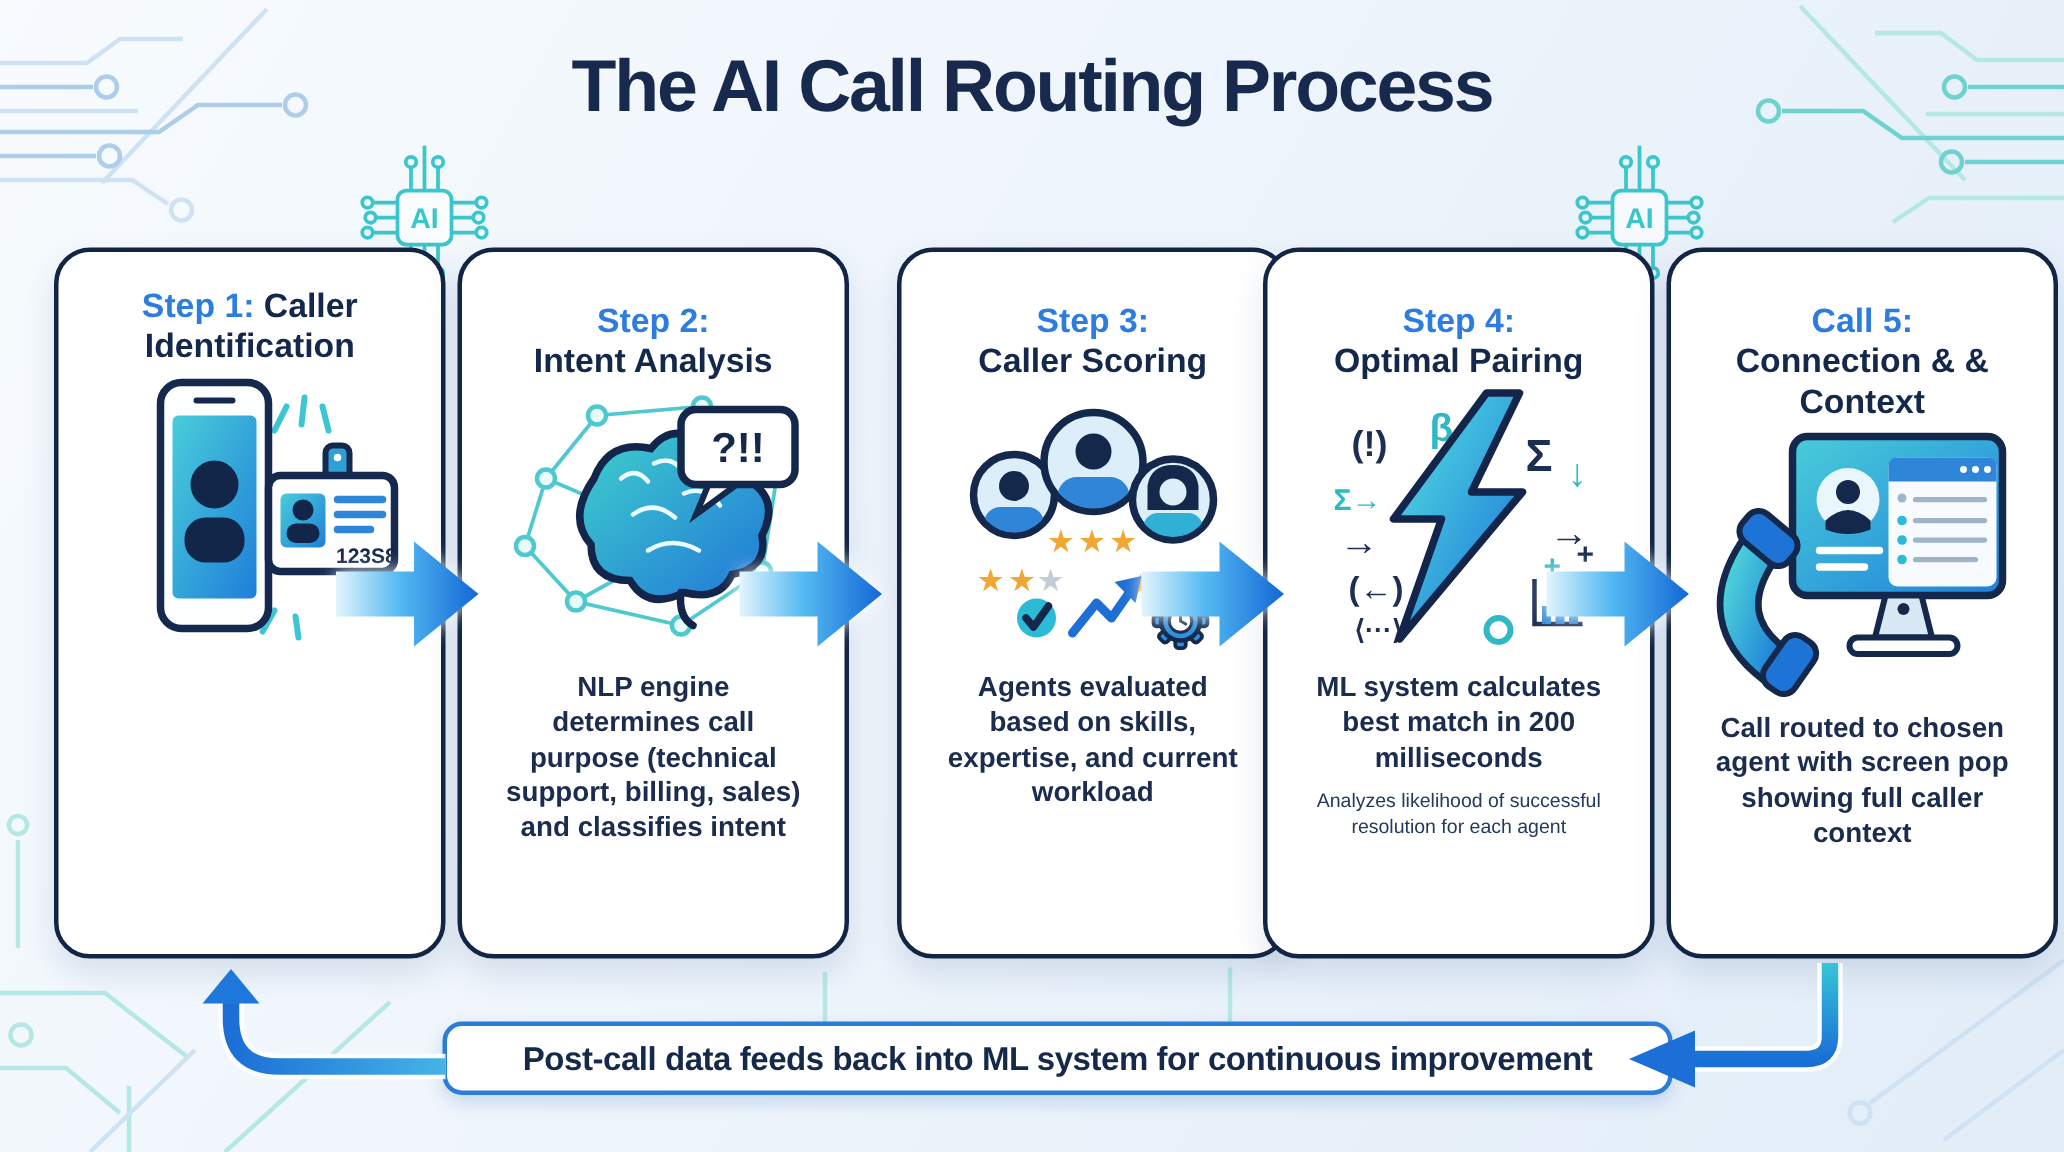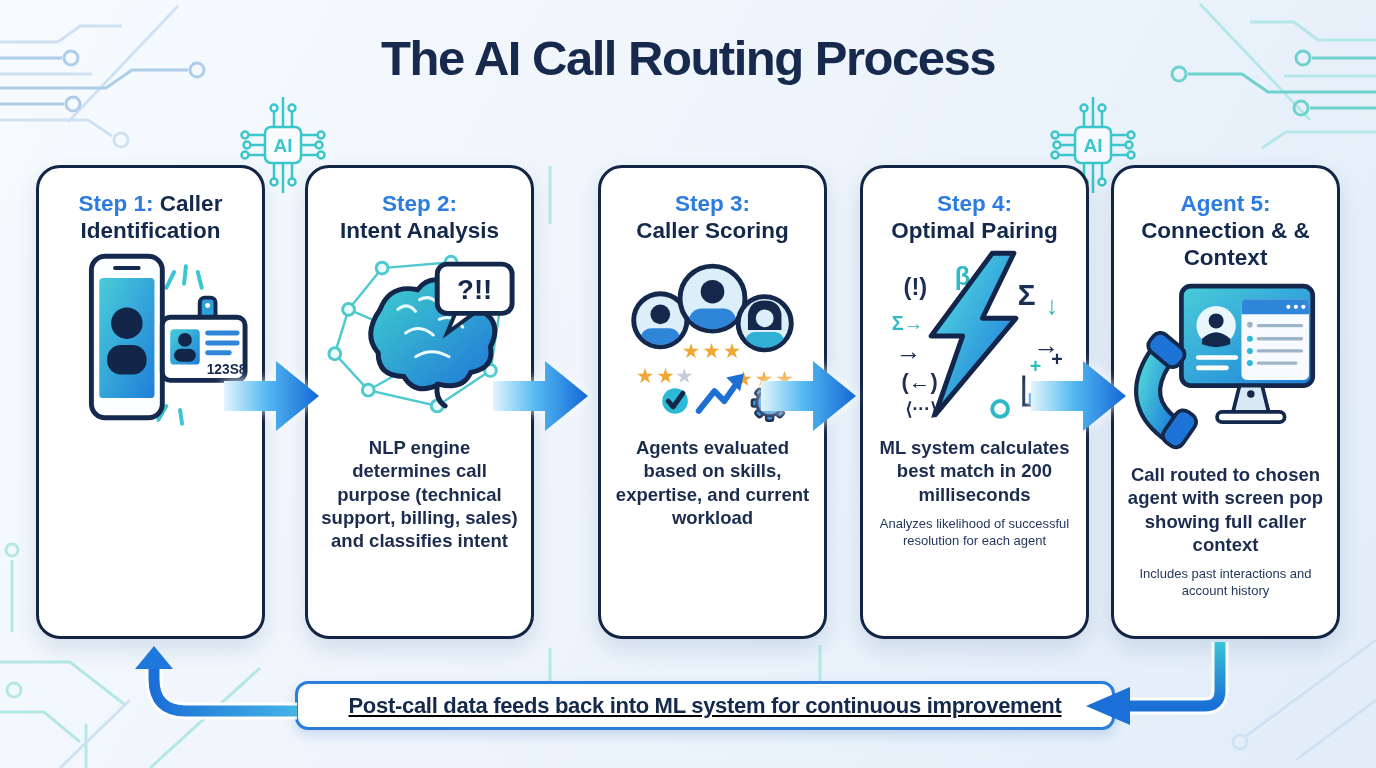--- a/index.html
+++ b/index.html
@@ -10,47 +10,47 @@
   .page-title{position:absolute;top:30px;left:0;right:0;margin:0;text-align:center;
     font-size:49px;font-weight:800;color:#17294d;letter-spacing:-1.5px;z-index:2;}
 
   .bg-svg,.loop-svg{position:absolute;top:0;left:0;width:1376px;height:768px;}
   .bg-svg{z-index:0;}
   .loop-svg{z-index:4;pointer-events:none;}
 
   .chip{position:absolute;top:97px;width:90px;height:96px;z-index:1;}
   .chip1{left:238px;} .chip2{left:1048px;}
 
-  .card{position:absolute;top:165px;width:229px;height:474px;background:#ffffff;
+  .card{position:absolute;top:165px;width:261px;height:474px;background:#ffffff;
     border:3.5px solid #122544;border-radius:24px;box-sizing:border-box;
     box-shadow:0 10px 22px rgba(25,60,120,.13);display:flex;flex-direction:column;
     align-items:center;padding:16px 13px 10px;z-index:3;}
-  .card1{left:36px;} .card2{left:305px;} .card3{left:598px;} .card4{left:860px;} .card5{left:1111px;}
+  .card1{left:36px;} .card2{left:305px;} .card3{left:598px;} .card4{left:842px;} .card5{left:1111px;}
 
   .heading{margin:6px 0 0;font-size:22.5px;font-weight:800;color:#14284c;
     text-align:center;line-height:1.2;min-height:54px;}
   .heading .accent{color:#2d7ce0;}
-  .block-label .accent{display:block;}
+  .block-label .accent{display:block;margin-top:10px;}
 
   .icon-box{flex:0 0 188px;width:100%;display:flex;align-items:center;justify-content:center;}
 
   .body-text{margin:4px auto 0;max-width:197px;font-size:18.5px;font-weight:700;
     color:#1b2c4e;text-align:center;line-height:1.26;}
   .sub-text{margin:10px auto 0;max-width:192px;font-size:13px;font-weight:500;
     color:#24395e;text-align:center;line-height:1.3;}
   .sub-text:empty{display:none;}
 
   .flow-arrow{position:absolute;top:356px;width:100px;height:80px;z-index:4;
     filter:drop-shadow(0 0 6px rgba(255,255,255,.9));}
   .fa1{left:222px;} .fa2{left:491px;} .fa3{left:759px;} .fa4{left:1029px;}
 
   .feedback-bar{position:absolute;left:295px;top:681px;width:820px;height:49px;
     background:#ffffff;border:3px solid #2a7dd8;border-radius:13px;box-sizing:border-box;
     z-index:3;display:flex;align-items:center;justify-content:center;
-    box-shadow:0 5px 12px rgba(30,90,180,.18);text-decoration:underline;}
+    box-shadow:0 5px 12px rgba(30,90,180,.18);}
   .feedback-bar span{font-size:22px;font-weight:700;color:#15294b;letter-spacing:-.3px;}
 </style>
 </head>
 <body>
 
 <div class="canvas">
 
   <svg class="bg-svg" viewBox="0 0 1376 768">
     <defs>
       <linearGradient id="arrowGrad" x1="0" y1="0" x2="1" y2="0">
@@ -342,21 +342,21 @@
         </g>
         <circle cx="126" cy="162" r="8" stroke="#2fb8c6" stroke-width="4" fill="none"></circle>
         <path d="M118,4 L56,88 H88 L60,168 L142,70 H108 L140,4 Z" fill="url(#boltGrad)" stroke="#13254a" stroke-width="5" stroke-linejoin="round"></path>
       </svg>
     </div>
     <p class="body-text">ML system calculates best match in 200 milliseconds</p>
     <p class="sub-text">Analyzes likelihood of successful resolution for each agent</p>
   </section>
 
   <section class="card card5 block-label">
-    <h2 class="heading"><span class="accent">Agent 5:</span> <span>Connection &amp; &amp; Context</span></h2>
+    <h2 class="heading"><span class="accent">Call 5:</span> <span>Connection &amp; &amp; Context</span></h2>
     <div class="icon-box">
       <svg width="210" height="180" viewBox="0 0 210 180">
         <rect x="58" y="6" width="140" height="106" rx="10" fill="url(#screenGrad)" stroke="#14284c" stroke-width="5"></rect>
         <circle cx="95" cy="48" r="21" fill="#e9f6fc"></circle>
         <circle cx="95" cy="43" r="8" fill="#14284c"></circle>
         <path d="M80,62 Q95,48 110,62 L110,68 Q95,74 80,68 Z" fill="#14284c"></path>
         <g stroke="#ffffff" stroke-width="5" stroke-linecap="round">
           <path d="M76,82 H116"></path>
             <path d="M76,93 H106"></path>
         </g>
@@ -380,21 +380,20 @@
         <circle cx="132" cy="121" r="4" fill="#14284c"></circle>
         <g>
           <path d="M34,84 Q6,128 46,158" stroke="#14284c" stroke-width="30" fill="none" stroke-linecap="round"></path>
           <path d="M34,84 Q6,128 46,158" stroke="url(#screenGrad)" stroke-width="21" fill="none" stroke-linecap="round"></path>
           <rect x="22" y="62" width="40" height="24" rx="9" transform="rotate(40 42 74)" fill="#1e74d6" stroke="#14284c" stroke-width="4"></rect>
           <rect x="36" y="146" width="40" height="24" rx="9" transform="rotate(-55 56 158)" fill="#1e74d6" stroke="#14284c" stroke-width="4"></rect>
         </g>
       </svg>
     </div>
     <p class="body-text">Call routed to chosen agent with screen pop showing full caller context</p>
-    <p class="sub-text">Includes past interactions and account history</p>
   </section>
 
   <svg class="flow-arrow fa1" viewBox="0 0 100 80">
     <polygon points="2,25 54,25 54,5 97,40 54,75 54,55 2,55" fill="url(#arrowGrad)"></polygon>
     </svg>
   <svg class="flow-arrow fa2" viewBox="0 0 100 80">
     <polygon points="2,25 54,25 54,5 97,40 54,75 54,55 2,55" fill="url(#arrowGrad)"></polygon>
     </svg>
   <svg class="flow-arrow fa3" viewBox="0 0 100 80">
     <polygon points="2,25 54,25 54,5 97,40 54,75 54,55 2,55" fill="url(#arrowGrad)"></polygon>

